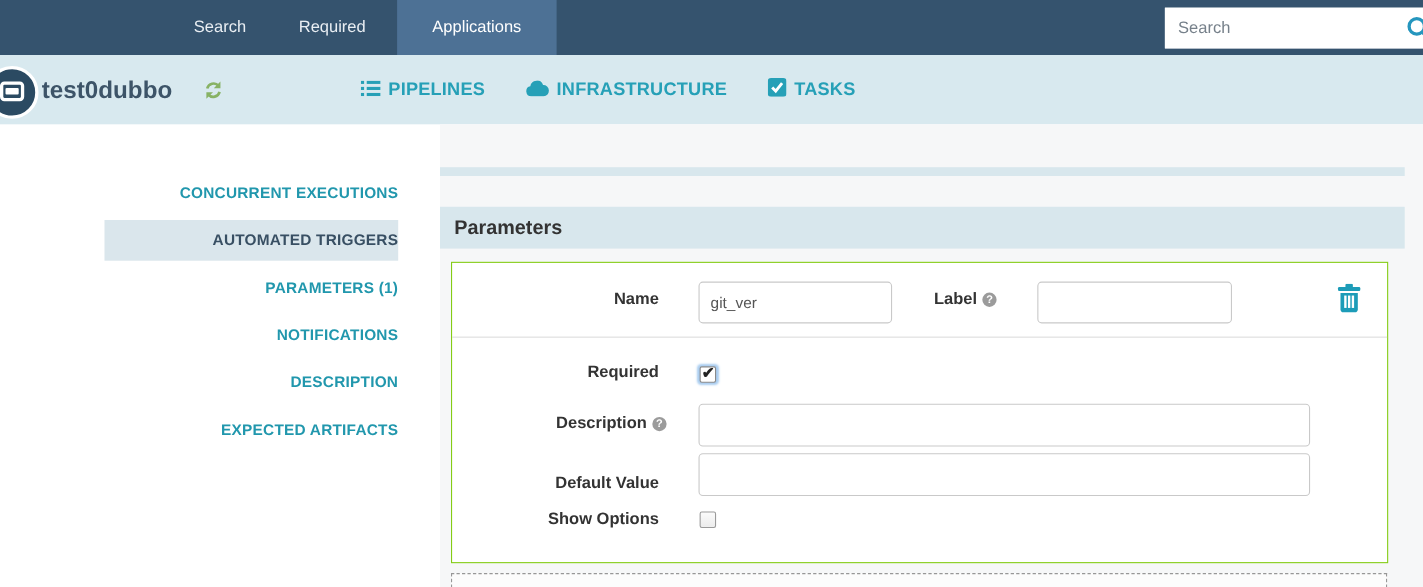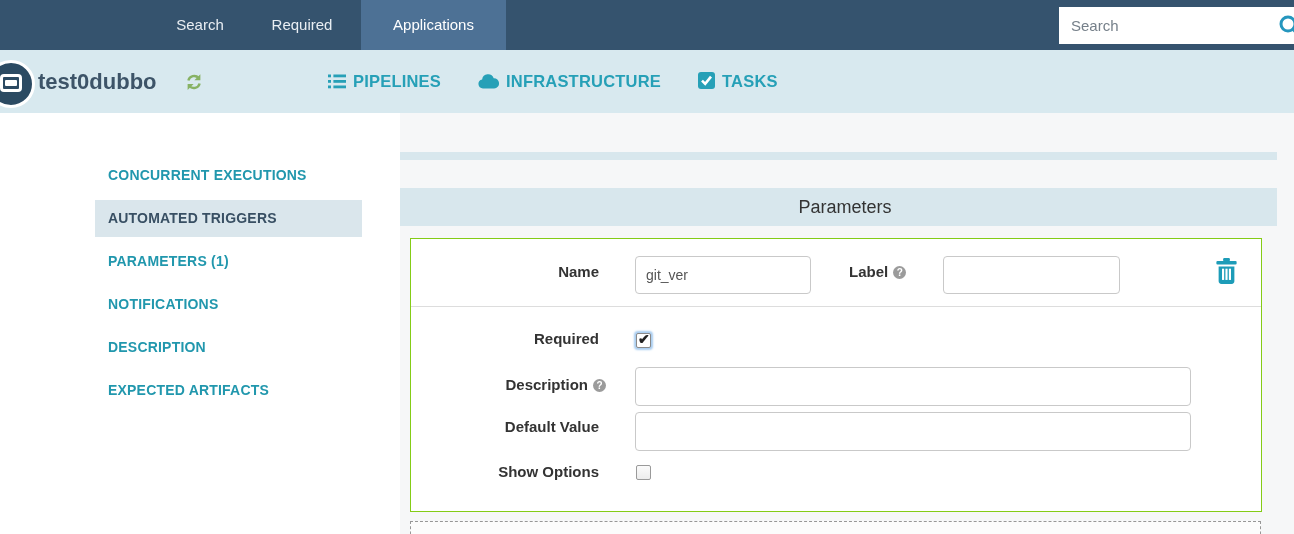--- a/index.html
+++ b/index.html
@@ -34,38 +34,38 @@
                font-size:22px; font-weight:700; color:#3d5468; }
   .refresh-btn { position:absolute; left:185px; top:73px; width:18px; height:18px; cursor:pointer; }
   .sub-tab { position:absolute; top:50px; height:63px; line-height:63px; font-size:16.5px;
              font-weight:700; color:#26a0b7; letter-spacing:.2px; cursor:pointer; white-space:nowrap; }
   .sub-tab svg { vertical-align:-2px; margin-right:7px; }
   .t1 { left:328px; } .t2 { left:478px; } .t3 { left:698px; }
 
   
   .sidebar { position:absolute; left:95px; top:157px; width:267px; }
   .side-item { height:37px; line-height:37px; margin-bottom:6px; padding-left:13px;
-               font-size:14px; font-weight:600; letter-spacing:.2px; color:#2197ad; cursor:pointer; }
+               font-size:14px; font-weight:600; letter-spacing:.2px; color:#2197ad; cursor:pointer;text-align:right; }
   .side-item.selected { background:#dae6ec; color:#384f63; }
 
   
   .main-panel { position:absolute; left:400px; top:113px; width:894px; height:421px; background:#f6f7f8; }
   .thin-bar { position:absolute; left:400px; top:152px; width:877px; height:8px; background:#d8e7ed; }
   .section-header { position:absolute; left:400px; top:188px; width:877px; height:38px;
                     background:#d8e7ed; line-height:38px; padding-left:13px;
-                    font-size:18px; font-weight:400; color:#333;text-align:center; }
+                    font-size:18px; font-weight:700; color:#333; }
   .card { position:absolute; left:410px; top:238px; width:852px; height:274px;
           background:#fff; border:1px solid #84cc16; }
   .row-sep { position:absolute; left:0; right:0; top:67px; height:1px; background:#ddd; }
   .lbl { position:absolute; font-size:15px; font-weight:700; color:#333; text-align:right; }
   .lbl-name     { left:0; top:24px; width:188px; }
   .lbl-label    { left:438px; top:24px; }
   .lbl-required { left:0; top:91px;  width:188px; }
   .lbl-desc     { left:0; top:137px; width:195px; }
-  .lbl-default  { left:0; top:179px; width:188px; }
+  .lbl-default  { left:0; top:192px; width:188px; }
   .lbl-show     { left:0; top:224px; width:188px; }
   .tin { position:absolute; border:1px solid #c9c9c9; border-radius:4px; background:#fff;
          font-size:14px; color:#555; padding:0 10px; outline:none;
          font-family:"Liberation Sans",sans-serif; }
   .input-name    { left:224px; top:17px;  width:176px; height:38px; }
   .input-label   { left:532px; top:17px;  width:177px; height:38px; }
   .input-desc    { left:224px; top:128px; width:556px; height:39px; }
   .input-default { left:224px; top:173px; width:556px; height:39px; }
   .trash-btn { position:absolute; left:804px; top:19px; width:24px; height:28px; cursor:pointer; }
   .cb { position:absolute; width:15px; height:15px; border:1px solid #9a9a9a; border-radius:2px;

